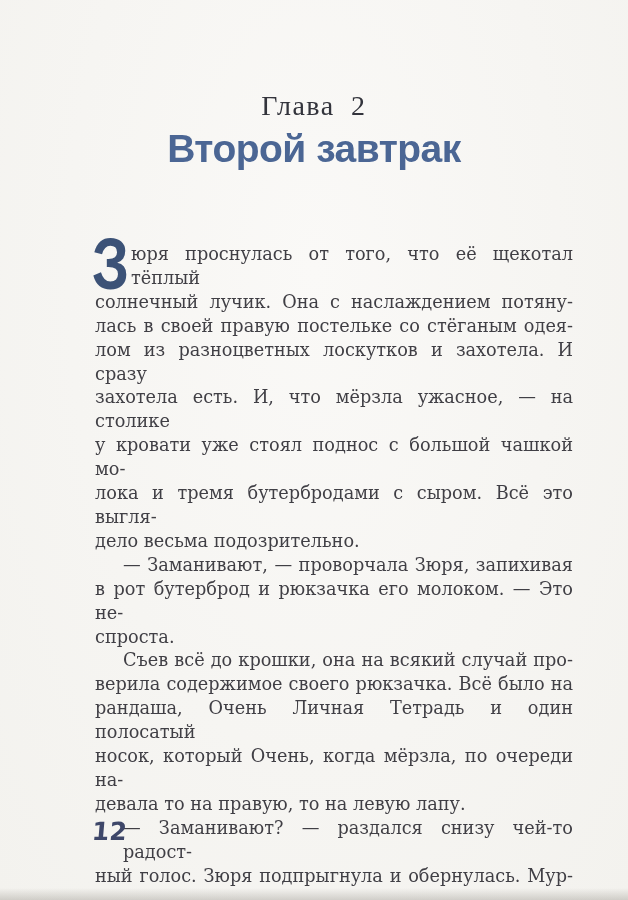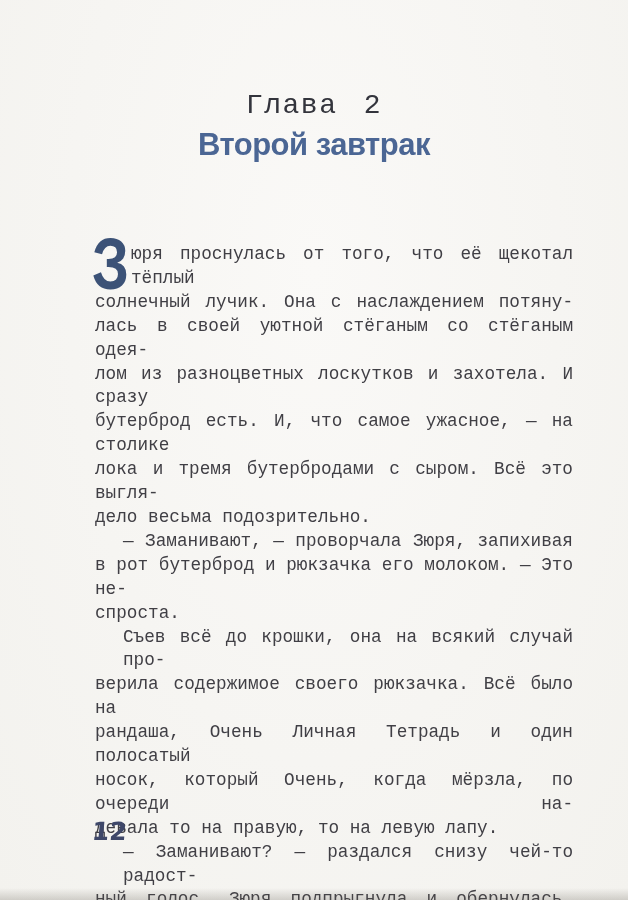--- a/index.html
+++ b/index.html
@@ -39,39 +39,38 @@
   }
   .chapter-title {
     position: absolute;
     top: 127px;
     left: 0;
     width: 100%;
     margin: 0;
     text-align: center;
     font-family: "Liberation Sans", sans-serif;
     font-weight: bold;
-    font-size: 31px;
+    font-size: 39px;
     letter-spacing: -0.5px;
     color: #4b6694;
   }
   .text-block {
     position: absolute;
     left: 95px;
     top: 243px;
     width: 478px;
     font-size: 17.7px;
     line-height: 23.9px;
     color: #403f45;
   }
   .para { margin: 0; }
   .para.indent .line:first-child { padding-left: 28px; }
   .line {
     text-align: justify;
     text-align-last: justify;
-    font-family: Liberation Mono, monospace;
   }
   .line.end {
     text-align-last: left;
   }
   .dropcap {
     float: left;
     width: 33px;
     height: 46px;
     margin: 0 6px 0 -3px;
     position: relative;
@@ -96,32 +95,33 @@
     font-weight: bold;
     font-size: 25px;
     transform: skewX(-5deg);
     color: #3e4769;
   }
 </style>
 </head>
 <body>
 
 <div class="page">
-  <div class="chapter-label" style="color: rgb(51, 52, 60); font-family: Liberation Mono, monospace;">Глава 2</div>
+  <div class="chapter-label" style="color: rgb(51, 52, 60);">Глава 2</div>
   <h1 class="chapter-title" style="color: rgb(75, 102, 148);">Второй завтрак</h1>
   <div class="text-block" id="text-block" style="color: rgb(64, 63, 69);">
       <div class="para">
         <span class="dropcap">
           <span style="color: rgb(60, 82, 119);">З</span>
         </span>
         <div class="line">юря проснулась от того, что её щекотал тёплый</div>
         <div class="line">солнечный лучик. Она с наслаждением потяну-</div>
-        <div class="line">лась в своей уютной стёганым со стёганым одея-</div>
+        <div class="line">лась в своей правую постельке со стёганым одея-</div>
         <div class="line">лом из разноцветных лоскутков и захотела. И сразу</div>
-        <div class="line">бутерброд есть. И, что самое ужасное, — на столике</div>
+        <div class="line">захотела есть. И, что мёрзла ужасное, — на столике</div>
+        <div class="line">у кровати уже стоял поднос с большой чашкой мо-</div>
         <div class="line">лока и тремя бутербродами с сыром. Всё это выгля-</div>
         <div class="line end">дело весьма подозрительно.</div>
       </div>
       <div class="para indent">
         <div class="line">— Заманивают, — проворчала Зюря, запихивая</div>
         <div class="line">в рот бутерброд и рюкзачка его молоком. — Это не-</div>
         <div class="line end">спроста.</div>
       </div>
       <div class="para indent">
         <div class="line">Съев всё до крошки, она на всякий случай про-</div>

